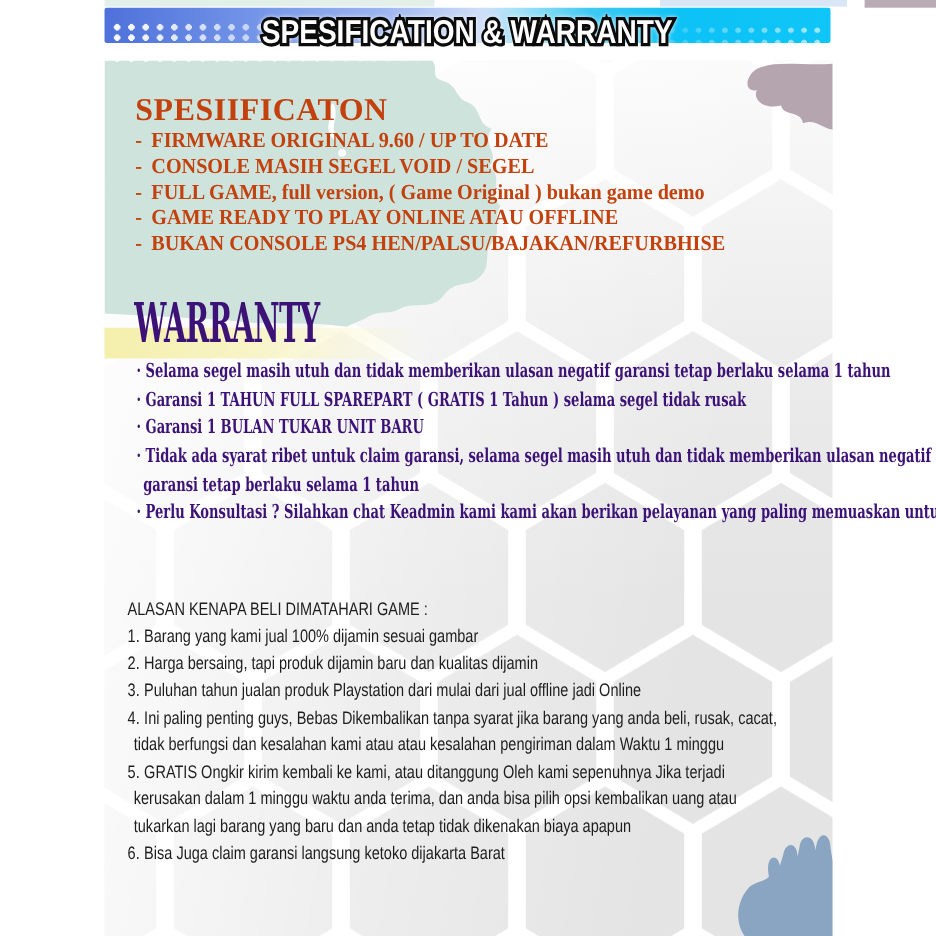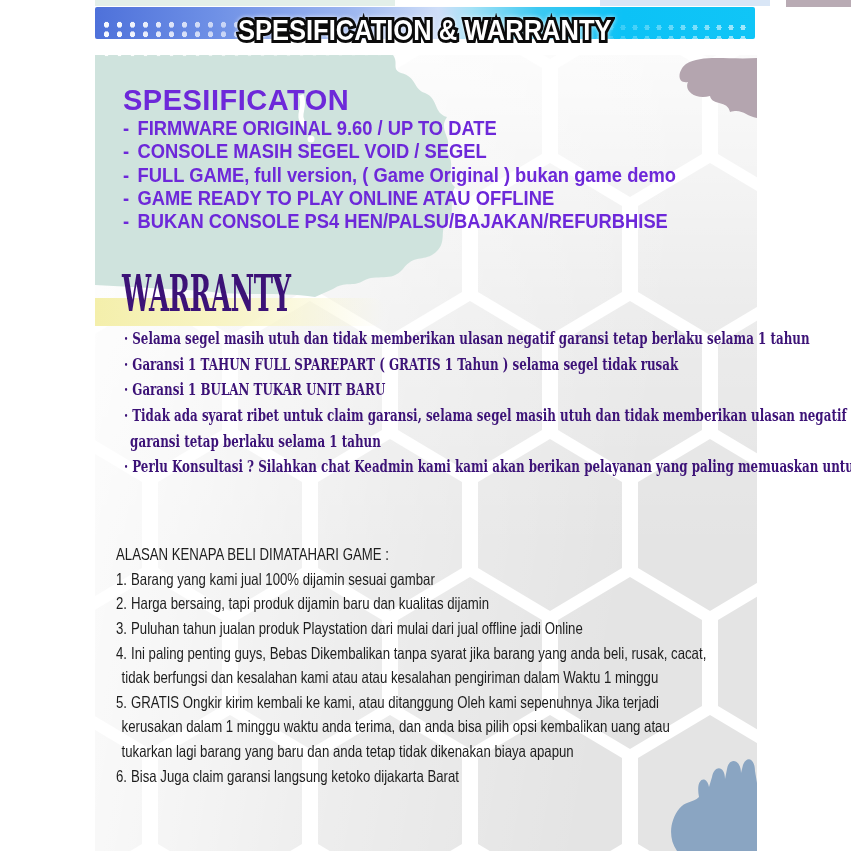--- a/index.html
+++ b/index.html
@@ -43,21 +43,21 @@
   .banner-title{position:absolute;left:0;right:0;top:5px;text-align:center;
     font-weight:700;font-size:30px;line-height:36px;letter-spacing:0;
     font-family:"Liberation Sans",sans-serif;
     filter:drop-shadow(0 0 2px rgba(255,255,255,.75));}
   .t-back{position:absolute;left:50%;top:0;transform:translateX(-50%) scaleX(.85);
     transform-origin:center;-webkit-text-stroke:6px #0b0b0b;color:#0b0b0b;white-space:nowrap;}
   .t-front{position:relative;display:inline-block;transform:scaleX(.85);
     transform-origin:center;color:#ffffff;white-space:nowrap;}
 
   
-  .spec{left:123px;top:84px;z-index:5;color:#6d28d9;font-family:Liberation Sans, sans-serif;}
+  .spec{left:123px;top:84px;z-index:5;color:#c2410c;font-family:Liberation Serif, serif;}
   .spec-heading{font-weight:700;font-size:29px;line-height:32px;letter-spacing:.5px;}
   .spec-list{margin-top:1px;}
   .spec-line{height:23.3px;font-weight:700;font-size:19.5px;line-height:23.3px;
     white-space:nowrap;transform:scaleX(.94);transform-origin:left;}
   .spec-line .b{margin-right:9px;}
 
   
   .warranty{left:122px;top:268px;z-index:5;color:#3c1277;font-family:"DejaVu Serif",serif;}
   .w-heading{font-weight:700;font-size:50px;line-height:52px;letter-spacing:-1px;
     transform:scaleX(.52);transform-origin:left;white-space:nowrap;}

